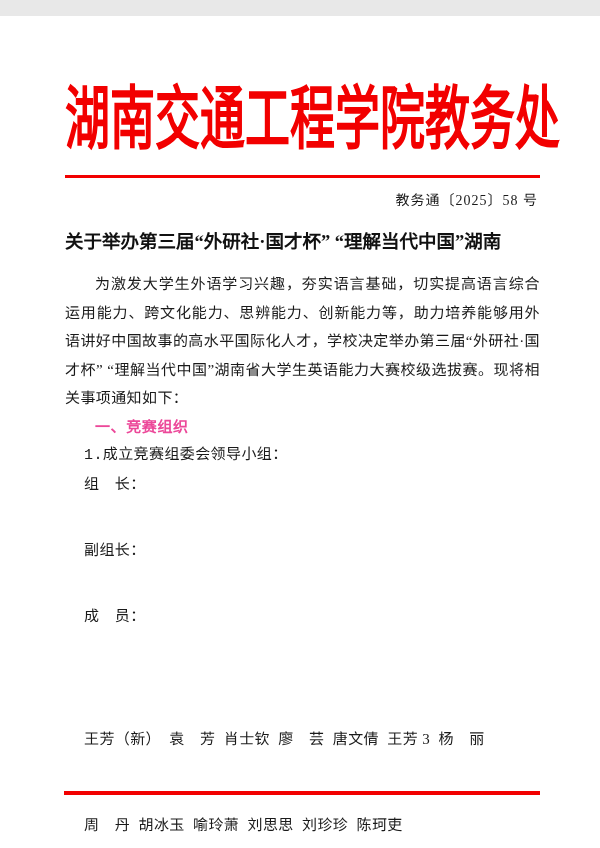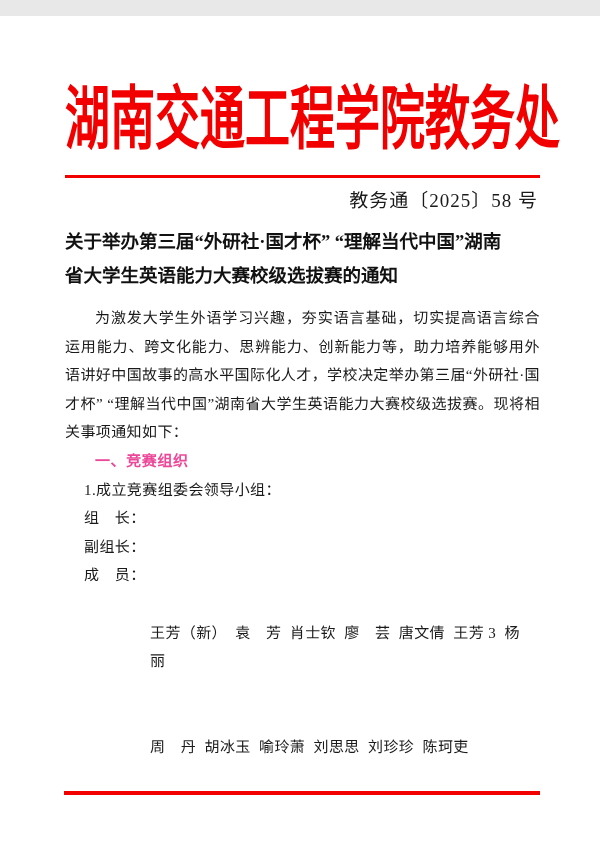--- a/index.html
+++ b/index.html
@@ -35,21 +35,21 @@
   }
   .masthead-rule {
     margin-top: 9px;
     height: 1.5px;
     border-top: 2.5px solid var(--accent);
     border-bottom: 1.5px solid var(--accent);
   }
   .doc-number {
     margin-top: 13px;
     text-align: right;
-    font-size: 19px;
+    font-size: 14px;
     line-height: 20px;
     padding-right: 2px;
     letter-spacing: 1px;
   }
   
   .doc-title {
     margin: 14px 0 0 0;
     text-align: left;
     font-size: 18.5px;
     line-height: 34px;
@@ -75,22 +75,22 @@
     margin: 0;
     padding-left: 2em;
     font-size: 15px;
     line-height: 28.6px;
     font-weight: 700;
     color: #ec4899;
     font-family: "Liberation Sans", "DejaVu Sans", sans-serif;
     letter-spacing: 0.6px;
   }
   .sub { margin-left: 19px; }
-  .plain-line { white-space: pre-wrap; }
-  .role-line { display: flex; }
+  .plain-line { white-space: pre-wrap; font-family: Liberation Mono, monospace; }
+  .role-line { display: flex; flex-direction: column; }
   .role-label { flex: 0 0 66px; white-space: pre; }
   .role-names { flex: 1; white-space: pre-wrap; }
   .names-row { display: block; }
   
   .footer-rule {
     position: absolute;
     left: 64px;
     right: 60px;
     top: 775px;
     height: 1px;
@@ -106,21 +106,20 @@
 
     <div class="masthead-wrap">
       <h1 class="masthead">湖南交通工程学院教务处</h1>
     </div>
     <div class="masthead-rule"></div>
 
     <div class="doc-number">教务通〔2025〕58 号</div>
 
     <h2 class="doc-title">
       <span>关于举办第三届“外研社·国才杯” “理解当代中国”湖南</span>
-      <span>省大学生英语能力大赛校级选拔赛的通知</span>
     </h2>
 
     <div class="doc-body">
 
       <p class="para">为激发大学生外语学习兴趣，夯实语言基础，切实提高语言综合运用能力、跨文化能力、思辨能力、创新能力等，助力培养能够用外语讲好中国故事的高水平国际化人才，学校决定举办第三届“外研社·国才杯” “理解当代中国”湖南省大学生英语能力大赛校级选拔赛。现将相关事项通知如下：</p>
 
       <h3 class="section-heading">一、竞赛组织</h3>
 
       <div class="sub">
         <div class="plain-line">1.成立竞赛组委会领导小组：</div>

